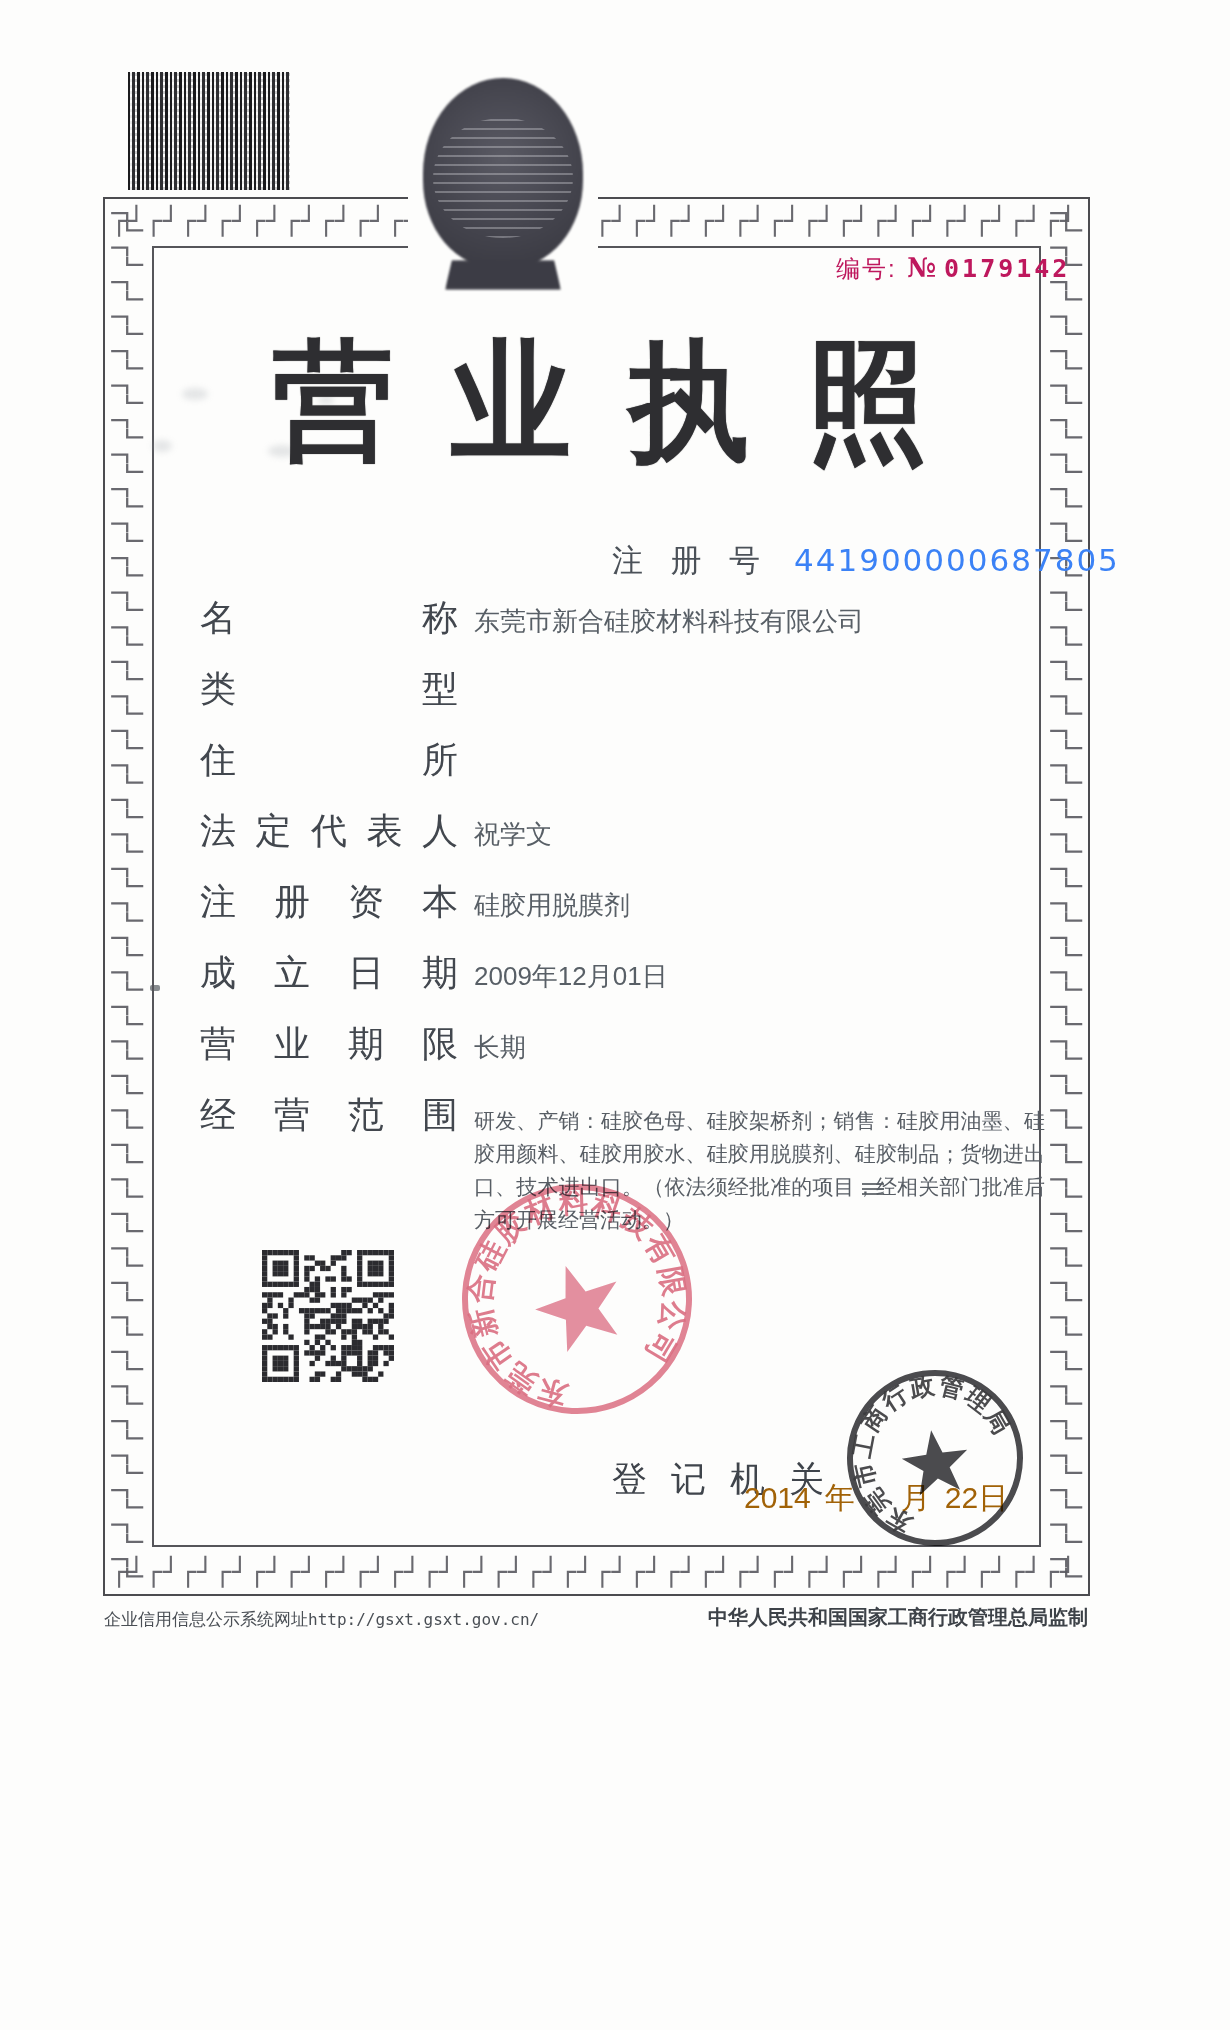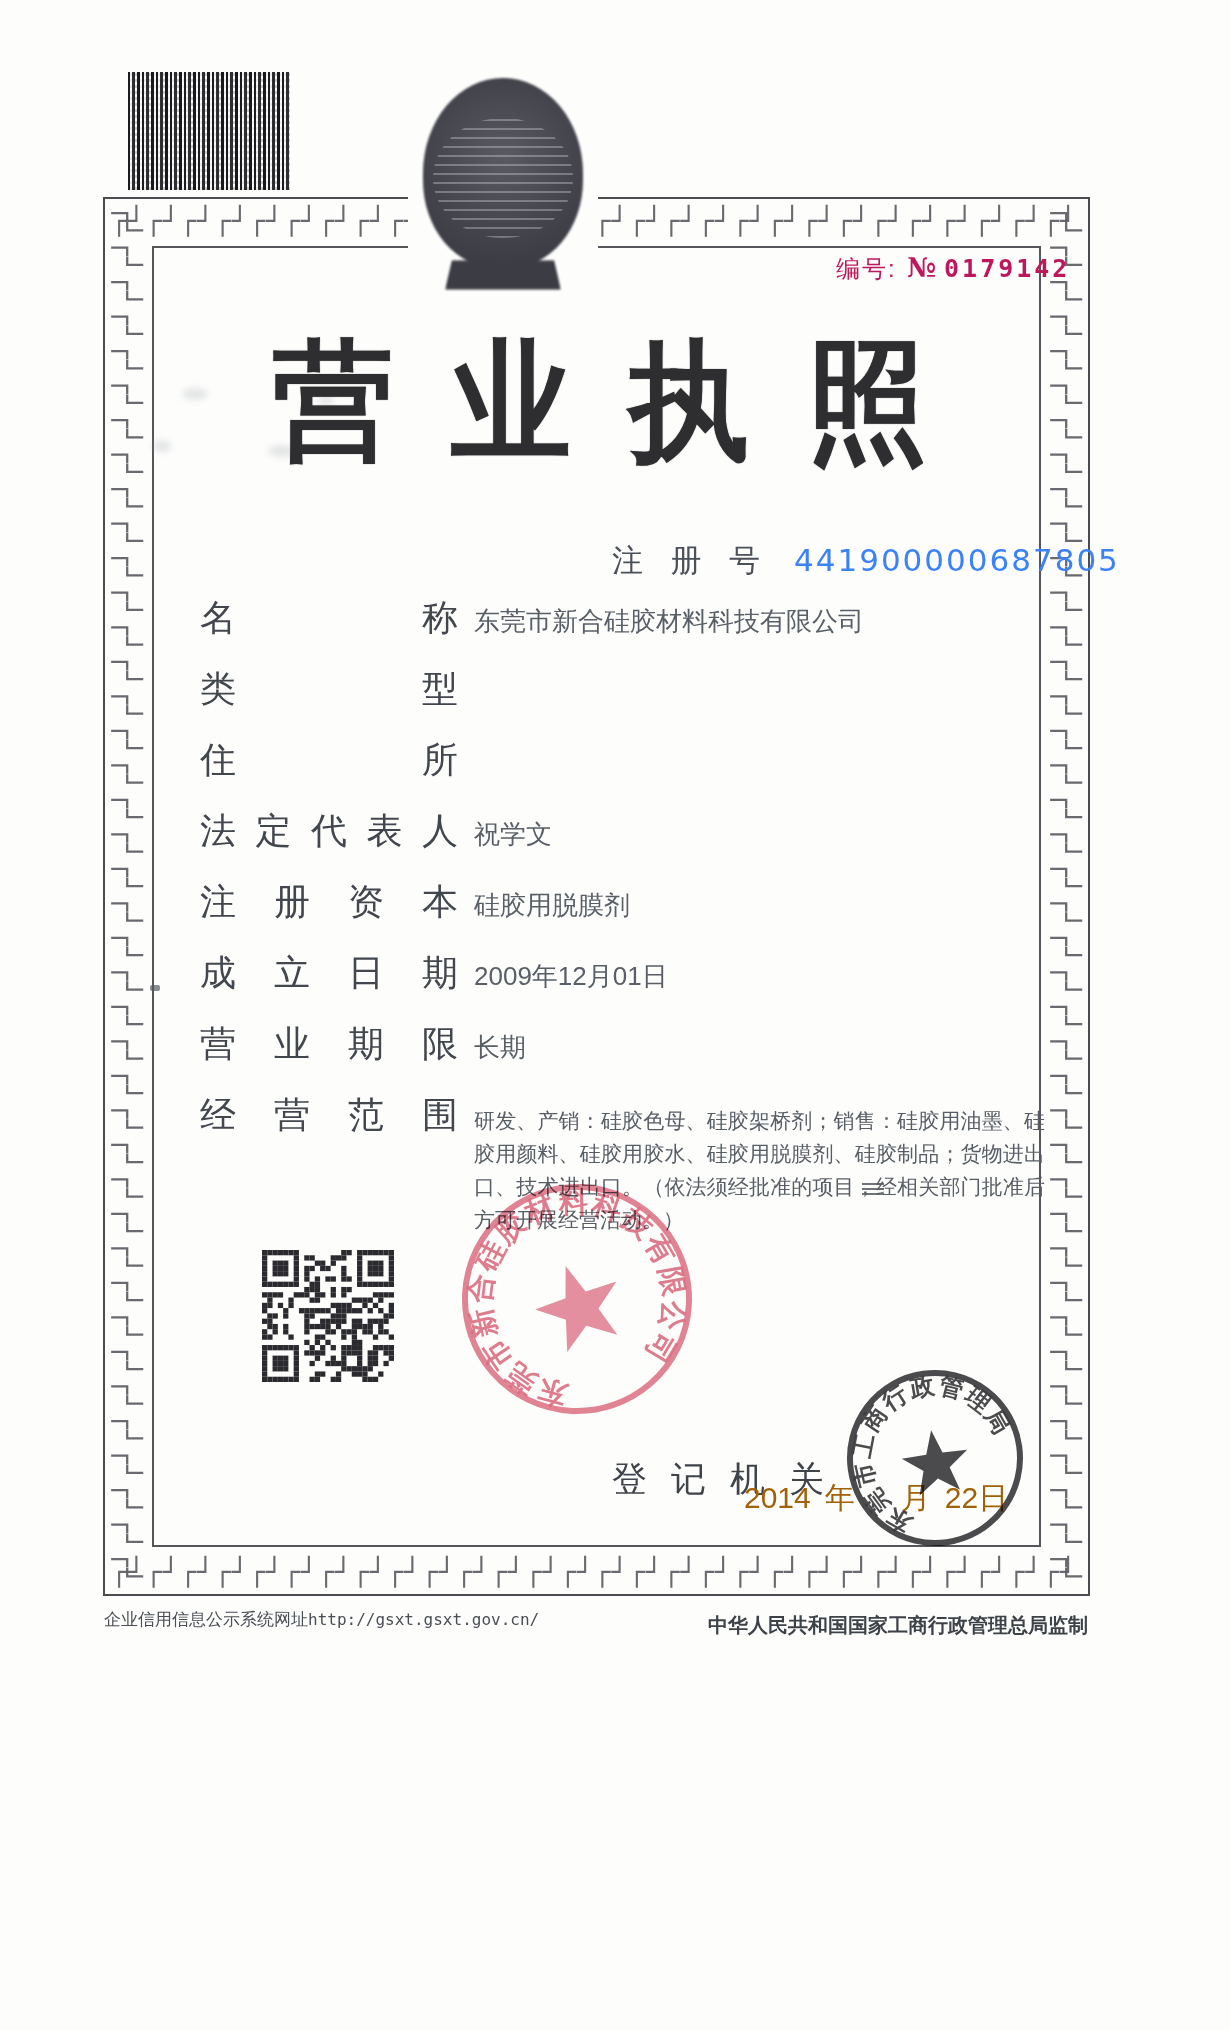--- a/index.html
+++ b/index.html
@@ -65,21 +65,21 @@
     mix-blend-mode:multiply;opacity:.9;z-index:5;}
   
   .registrar{position:absolute;left:612px;top:1424px;font-size:35px;font-weight:500;color:#3f444b;letter-spacing:24px;z-index:2;margin-top:32px;}
   .dateline{position:absolute;left:744px;top:1478px;font-size:30px;color:#a16207;z-index:2;white-space:nowrap;}
   .dateline span{display:inline-block;}
   .dateline .gap-m{width:46px;}
   .dateline .gap-s{width:14px;}
   
   .footer-left{position:absolute;left:104px;top:1608px;font-size:17px;color:#4a4f55;z-index:2;}
   .footer-left .url{font-family:"DejaVu Sans Mono","Liberation Mono",monospace;font-size:16px;}
-  .footer-right{position:absolute;left:690px;top:1604px;width:398px;text-align:right;font-size:20px;font-weight:600;color:#3d4248;z-index:2;margin-top:8px;}
+  .footer-right{position:absolute;left:690px;top:1604px;width:398px;text-align:right;font-size:20px;font-weight:600;color:#3d4248;z-index:2;}
 </style>
 </head>
 <body>
 
 <div class="page">
 
   <div class="barcode"></div>
   <div class="emblem-wrap">
     <div class="emblem"></div>
     <div class="emblem-lines"></div>

